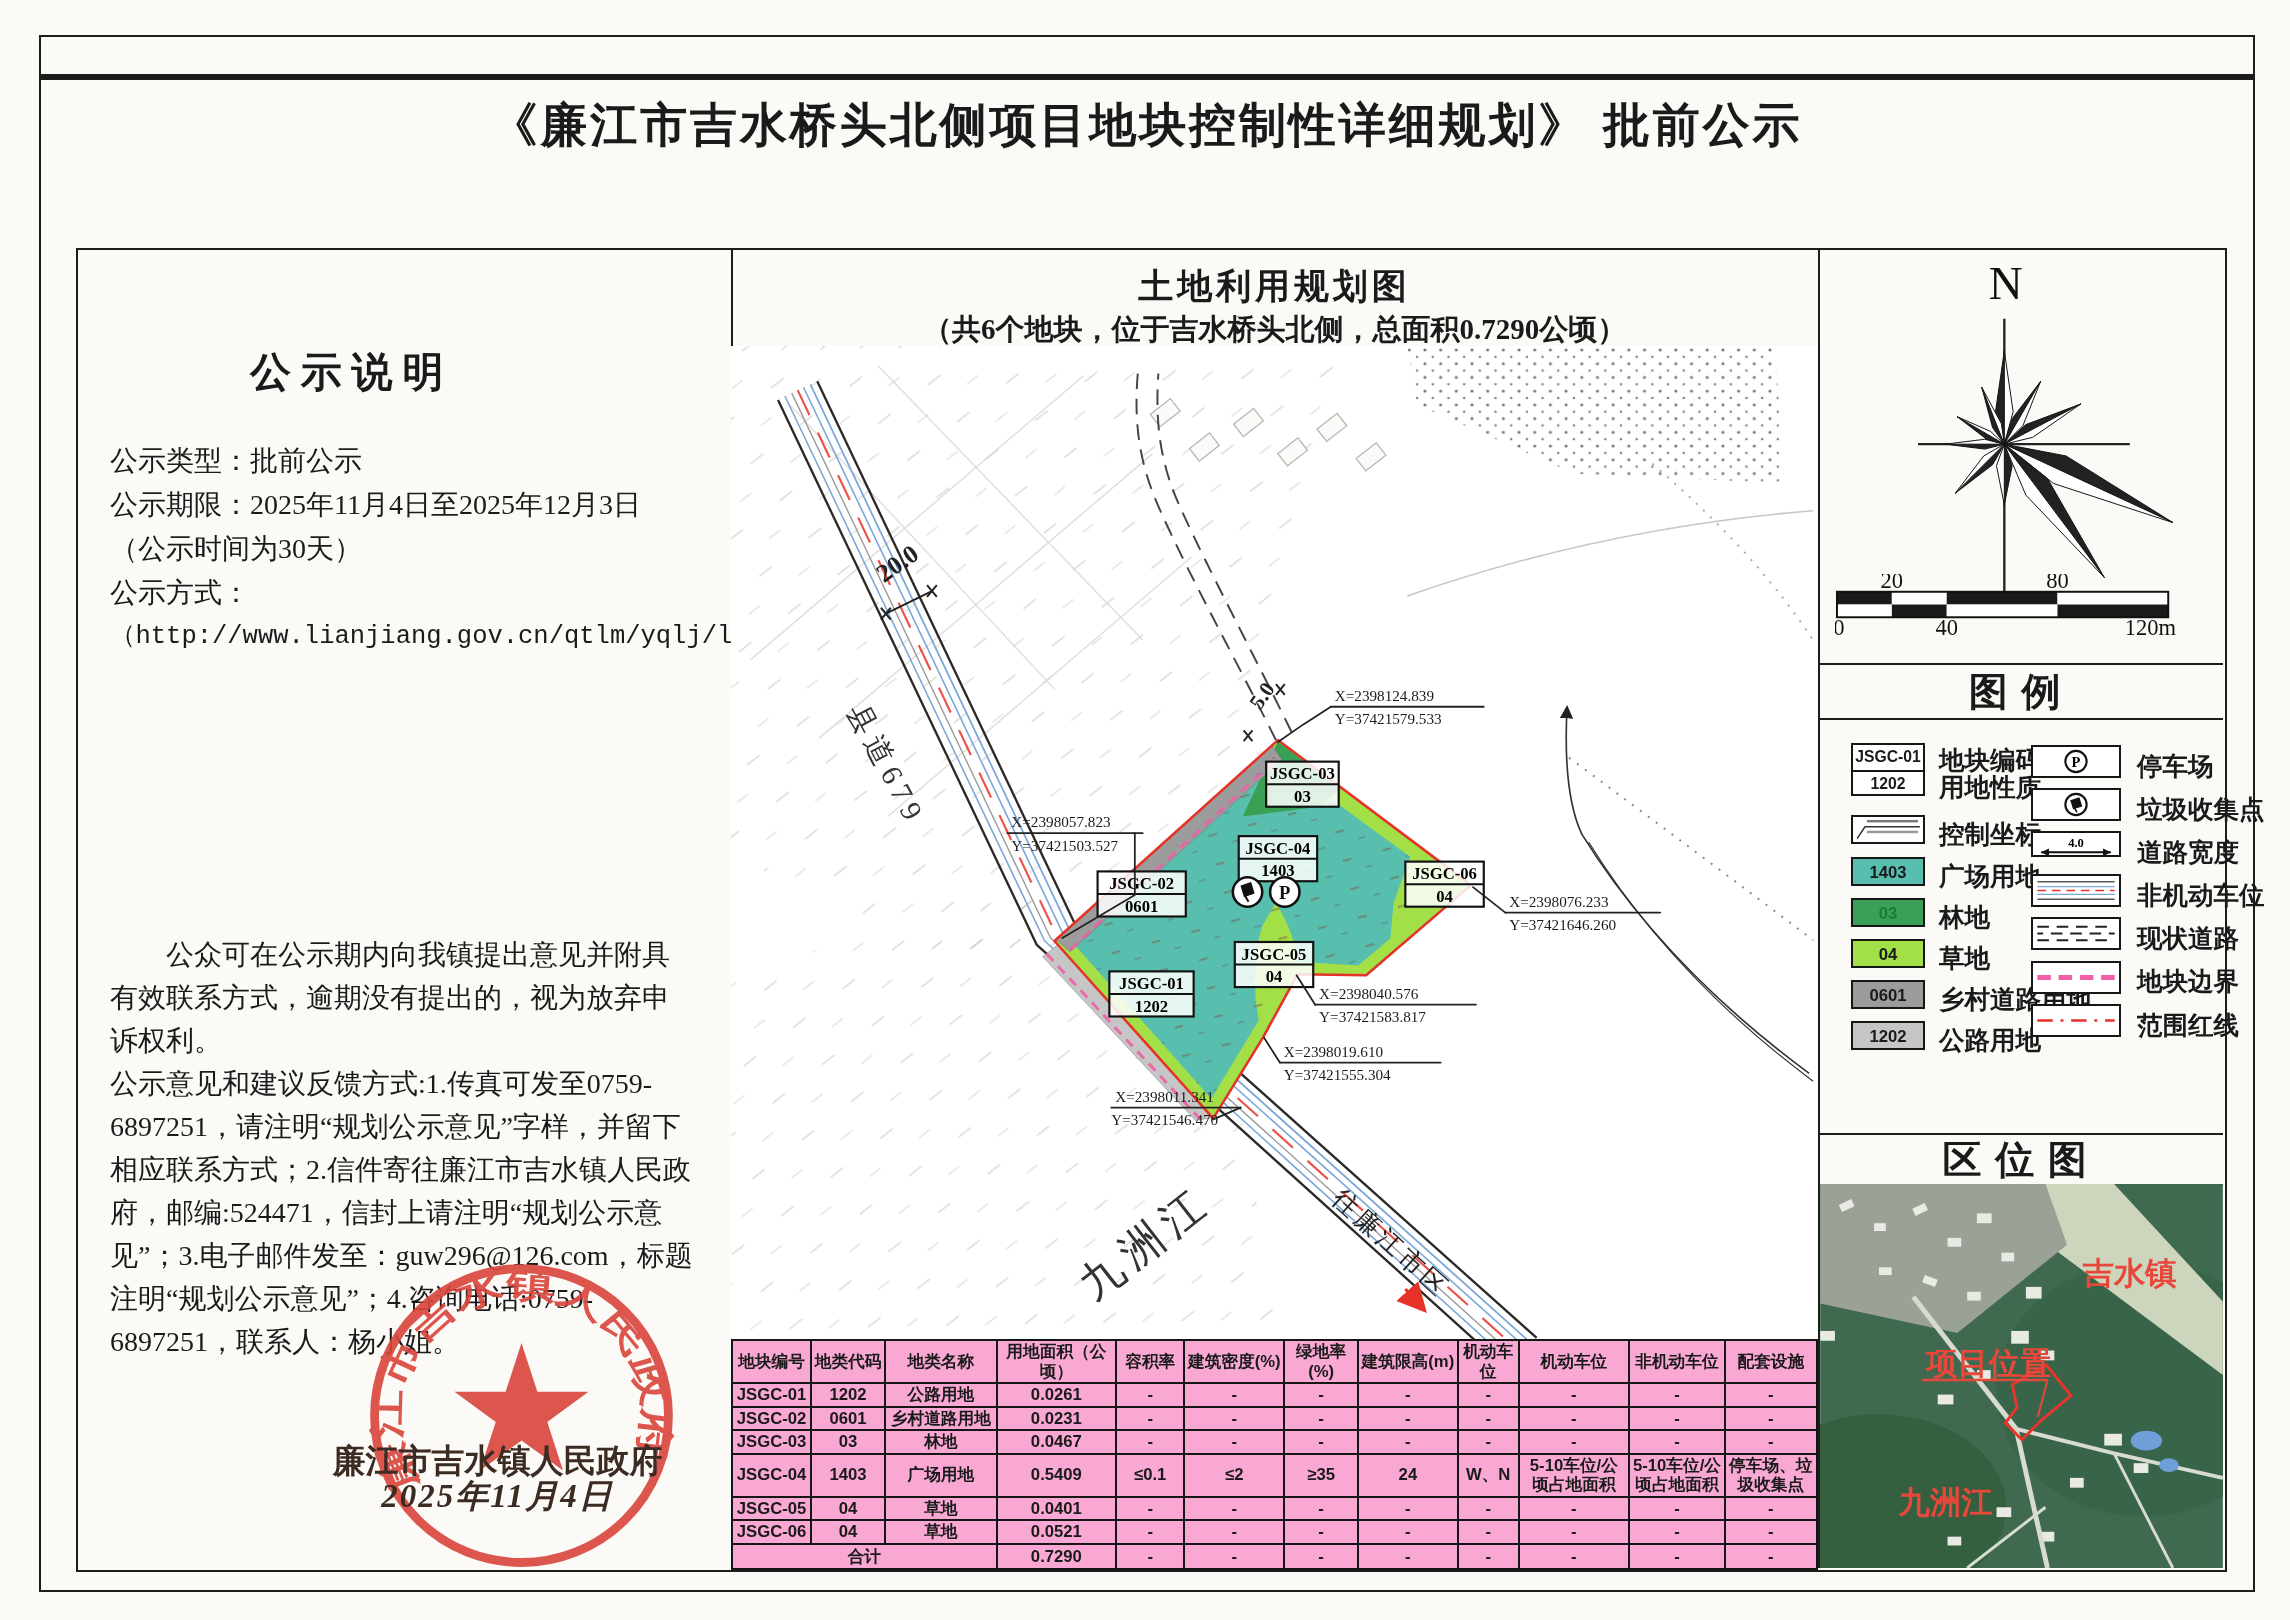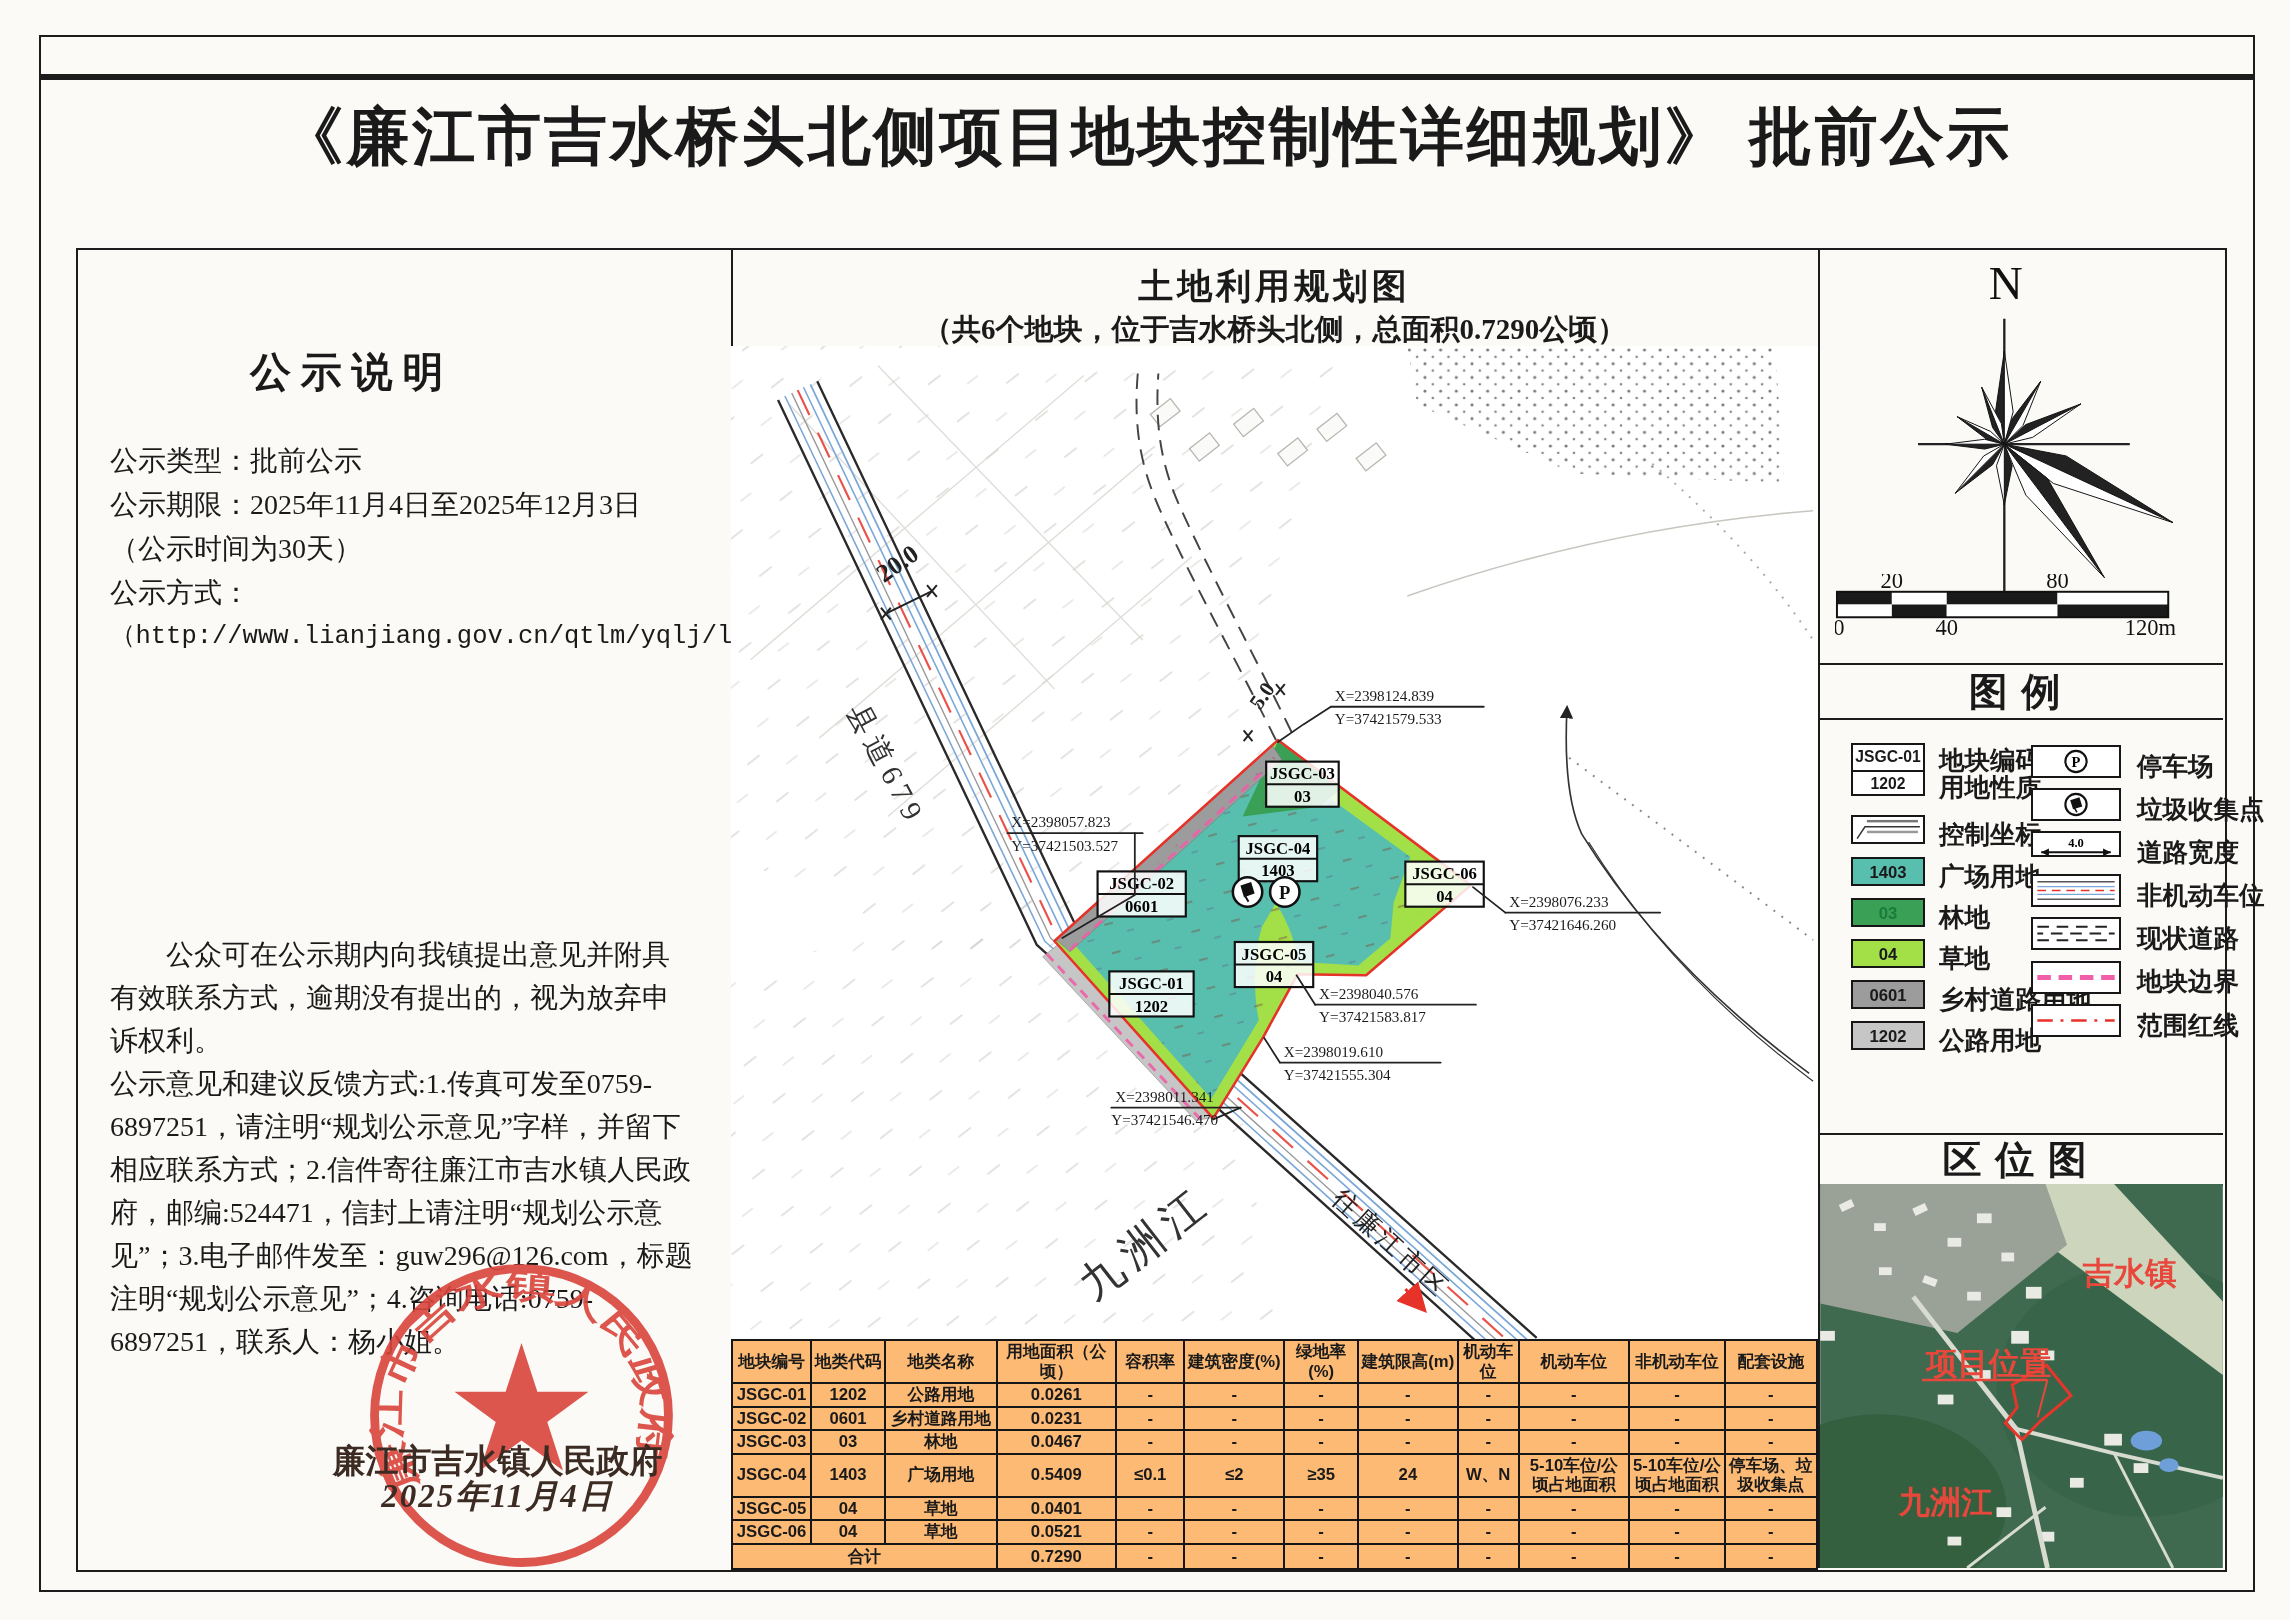--- a/index.html
+++ b/index.html
@@ -1,39 +1,39 @@
 <!DOCTYPE html>
 <html style="--teal: #58bfae; --forest: #3aa055; --grass: #a3e048; --village_gray: #9c9c9c; --highway_gray: #c6c6c6; --red: #e63228; --pink: #f05fa8; --roadblue: #7aa7d8; --seal: #d9453c; --ink: #1a1a1a;"><head>
 <meta charset="utf-8">
 <style>
   html,body{margin:0;padding:0;background:#ddd;}
   .page{position:relative;width:2291px;height:1620px;background:#fbfaf7;overflow:hidden;
         font-family:"Liberation Serif","DejaVu Serif",serif;color:#1a1a1a;}
   .outer-frame{position:absolute;left:39px;top:35px;width:2212px;height:1553px;border:2.9px solid #1c1c1c;}
   .top-rule{position:absolute;left:39px;top:74px;width:2215px;height:5.9px;background:#1c1c1c;}
   .page-title{position:absolute;left:78px;top:94px;width:2137px;text-align:center;margin:0;
-        font-size:63px;font-weight:bold;letter-spacing:2.9px;}
+        font-size:47px;font-weight:bold;letter-spacing:2.9px;}
   .content-frame{position:absolute;left:76px;top:248px;width:2147px;height:1320px;border:2.9px solid #1c1c1c;}
   .div-v{position:absolute;top:248px;height:1320px;width:0;border-left:2.9px solid #1c1c1c;}
   
   .notice-heading{position:absolute;left:250px;top:345px;font-size:41px;font-weight:bold;letter-spacing:9.8px;}
   .notice-info{position:absolute;left:110px;top:439px;width:584px;font-size:28px;line-height:44px;}
   .notice-body{position:absolute;left:110px;top:933px;width:584px;font-size:28px;line-height:43px;}
   .notice-body p{margin:0;}
   .notice-body p.indent{text-indent:2em;}
   
   .stamp-org,.stamp-date{position:absolute;width:333px;text-align:center;font-size:33px;font-weight:bold;color:#3c2b22;z-index:5;}
   .stamp-org{left:331px;top:1439px;}
   .stamp-date{left:331px;top:1474px;letter-spacing:2px;font-style:italic;}
   
   .map-title{position:absolute;left:745px;top:263px;width:1059px;text-align:center;font-size:35px;font-weight:bold;letter-spacing:3.9px;}
   .map-subtitle{position:absolute;left:745px;top:310px;width:1059px;text-align:center;font-size:29px;font-weight:bold;}
   
   table.parcel{position:absolute;left:731px;top:1339px;width:1087px;border-collapse:collapse;table-layout:fixed;
-        font-family:"Liberation Sans","DejaVu Sans",sans-serif;background:#fdba74;}
+        font-family:"Liberation Sans","DejaVu Sans",sans-serif;background:#f9a8d4;}
   table.parcel th,table.parcel td{border:2px solid #161616;text-align:center;vertical-align:middle;
         font-size:16.7px;font-weight:700;padding:0 2px;line-height:1.15;}
   table.parcel thead tr{height:43px;}
   table.parcel tbody tr{height:23.5px;}
   table.parcel tbody tr.tall{height:43px;}
   table.parcel tbody tr.total{height:25.5px;}
   
   .panel-header{position:absolute;left:1820px;width:403px;border-top:2.9px solid #1c1c1c;border-bottom:2.9px solid #1c1c1c;
         text-align:center;font-size:39px;font-weight:bold;letter-spacing:13.7px;background:#fbfaf7;}
   .legend-box{position:absolute;border:2px solid #161616;box-sizing:border-box;text-align:center;

